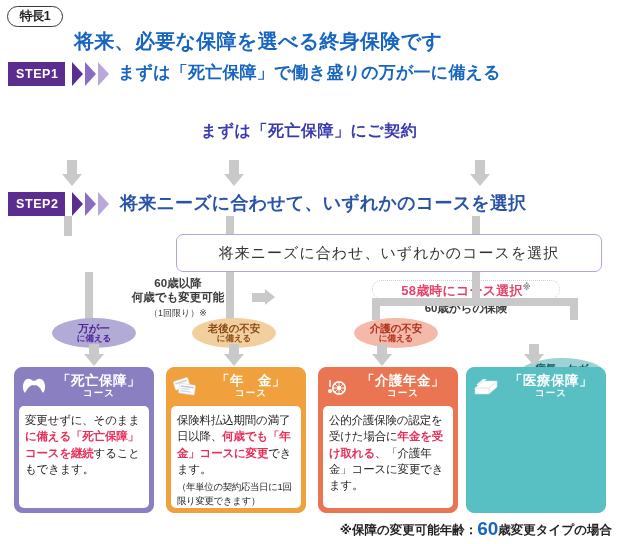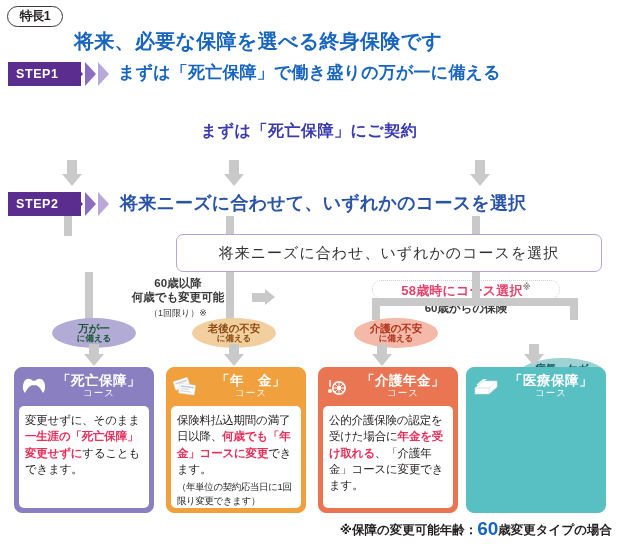--- a/index.html
+++ b/index.html
@@ -40,21 +40,21 @@
   
   .stepbar{position:absolute;height:24px;}
   .step-tag{
     position:absolute;left:0;top:0;
     height:24px;
     background:#5b2d8e;
     color:#fff;
     font-size:12.5px;font-weight:bold;
     letter-spacing:0.6px;
     display:flex;align-items:center;
-    padding-left:8px;padding-right:22px;
+    padding-left:8px;padding-right:6px;
     box-sizing:border-box;
   }
   .chev{position:absolute;top:0;width:0;height:0;
         border-top:12px solid transparent;border-bottom:12px solid transparent;}
   .chev.c1{border-left:11px solid #5b2d8e;}
   .chev.c2{border-left:11px solid #8a6cc0;}
   .chev.c3{border-left:11px solid #b9a8da;}
   .step-title{
     position:absolute;top:-1px;
     font-size:17px;font-weight:bold;color:#1765c0;
@@ -152,21 +152,21 @@
   .oval{
     position:absolute;width:84px;height:30px;
     border-radius:50%;
     display:flex;flex-direction:column;
     align-items:center;justify-content:center;
     box-sizing:border-box;
     line-height:1.05;
   }
   .oval .t1{font-size:10.5px;font-weight:bold;}
   .oval .t2{font-size:8.5px;font-weight:bold;}
-  .ov-purple{background:#b2abd6;color:#14532d;}
+  .ov-purple{background:#b2abd6;color:#4c1d95;}
   .ov-orange{background:#f2cf9f;color:#8a4a12;}
   .ov-red{background:#f4b9a8;color:#b03018;}
   .ov-teal{background:#9ed2d4;color:#14595e;}
 
   
   .card{
     position:absolute;top:367px;width:140px;height:146px;
     border-radius:8px;box-sizing:border-box;
     border:1.5px solid;
     overflow:hidden;
@@ -178,21 +178,21 @@
   }
   .card-head .ic{
     width:30px;height:28px;flex:0 0 30px;
     display:flex;align-items:center;justify-content:center;
   }
   .card-head .ttl{
     flex:1;text-align:center;color:#fff;line-height:1.0;
     padding-right:4px;
   }
   .card-head .ttl .a{display:block;font-size:13.5px;font-weight:bold;letter-spacing:0.5px;}
-  .card-head .ttl .b{display:block;font-size:9.5px;font-weight:normal;letter-spacing:1px;margin-top:1px;}
+  .card-head .ttl .b{display:block;font-size:9.5px;font-weight:bold;letter-spacing:1px;margin-top:1px;}
   .card-body{
     position:absolute;left:4px;right:4px;top:38px;bottom:4px;
     background:#fff;border-radius:5px;
     padding:6px 6px 4px 6px;box-sizing:border-box;
     font-size:11.5px;line-height:1.42;color:#231f20;
     letter-spacing:-0.2px;
   }
   .card-body .hl{color:#e8305a;font-weight:bold;}
   .card-body .note{display:block;margin-top:3px;font-size:9.5px;line-height:1.4;letter-spacing:-0.4px;}
 
@@ -328,21 +328,21 @@
           <path d="M15 4 C18 1 22 1 24 5 C26 9 25 14 23 16 C21 13 20 9 15 8 Z" fill="#ffffff"></path>
           <ellipse cx="14" cy="6" rx="2" ry="2.5" fill="#ffffff"></ellipse>
         </svg>
       </span>
       <span class="ttl">
         <span class="a">「死亡保障」</span>
         <span class="b">コース</span>
       </span>
     </div>
     <div class="card-body">
-      <span>変更せずに、そのまま</span><span class="hl">一生涯の「死亡保障」変更せずに</span><span>することもできます。</span>
+      <span>変更せずに、そのまま</span><span class="hl">に備える「死亡保障」コースを継続</span><span>することもできます。</span>
     </div>
   </div>
 
   <div class="card c-pension">
     <div class="card-head">
       <span class="ic">
         <svg width="28" height="22" viewBox="0 0 28 22">
           <g transform="rotate(-18 14 11)">
             <rect x="3" y="3" width="15" height="9" rx="1" fill="#ffffff" stroke="#d8d8d8" stroke-width="0.6"></rect>
             <rect x="4.5" y="5" width="12" height="1.6" fill="#cfcfcf"></rect>

